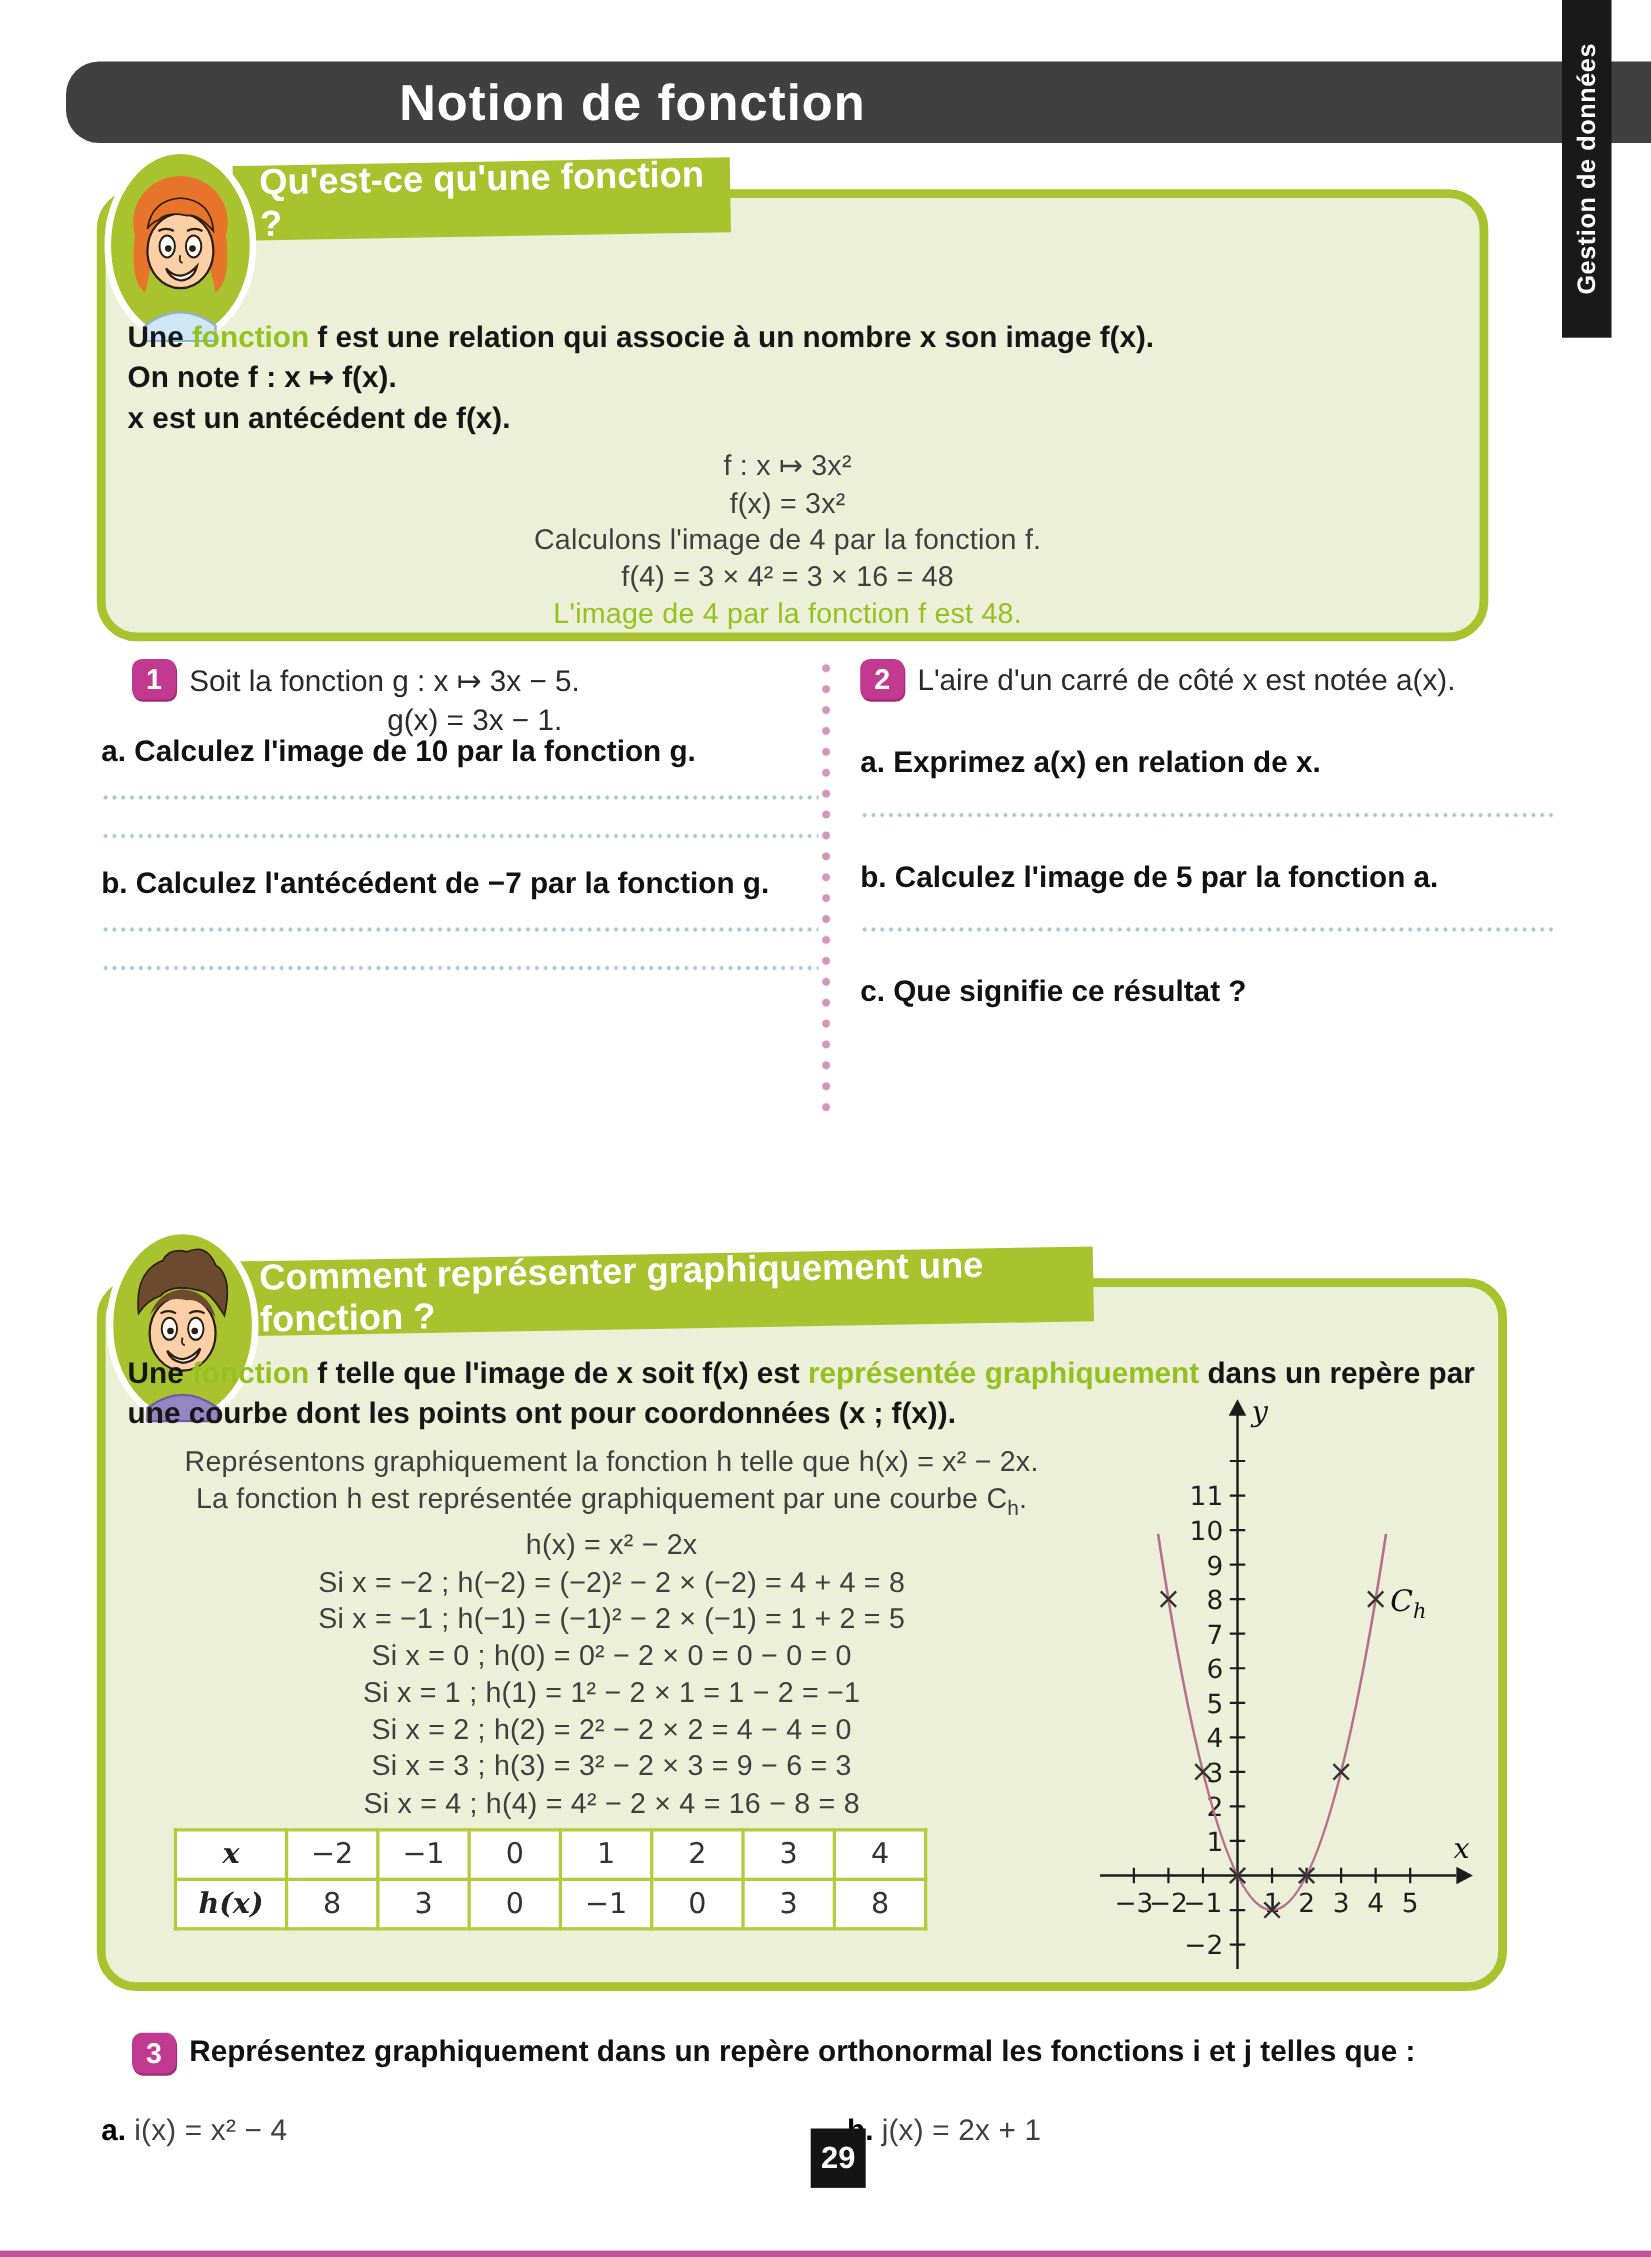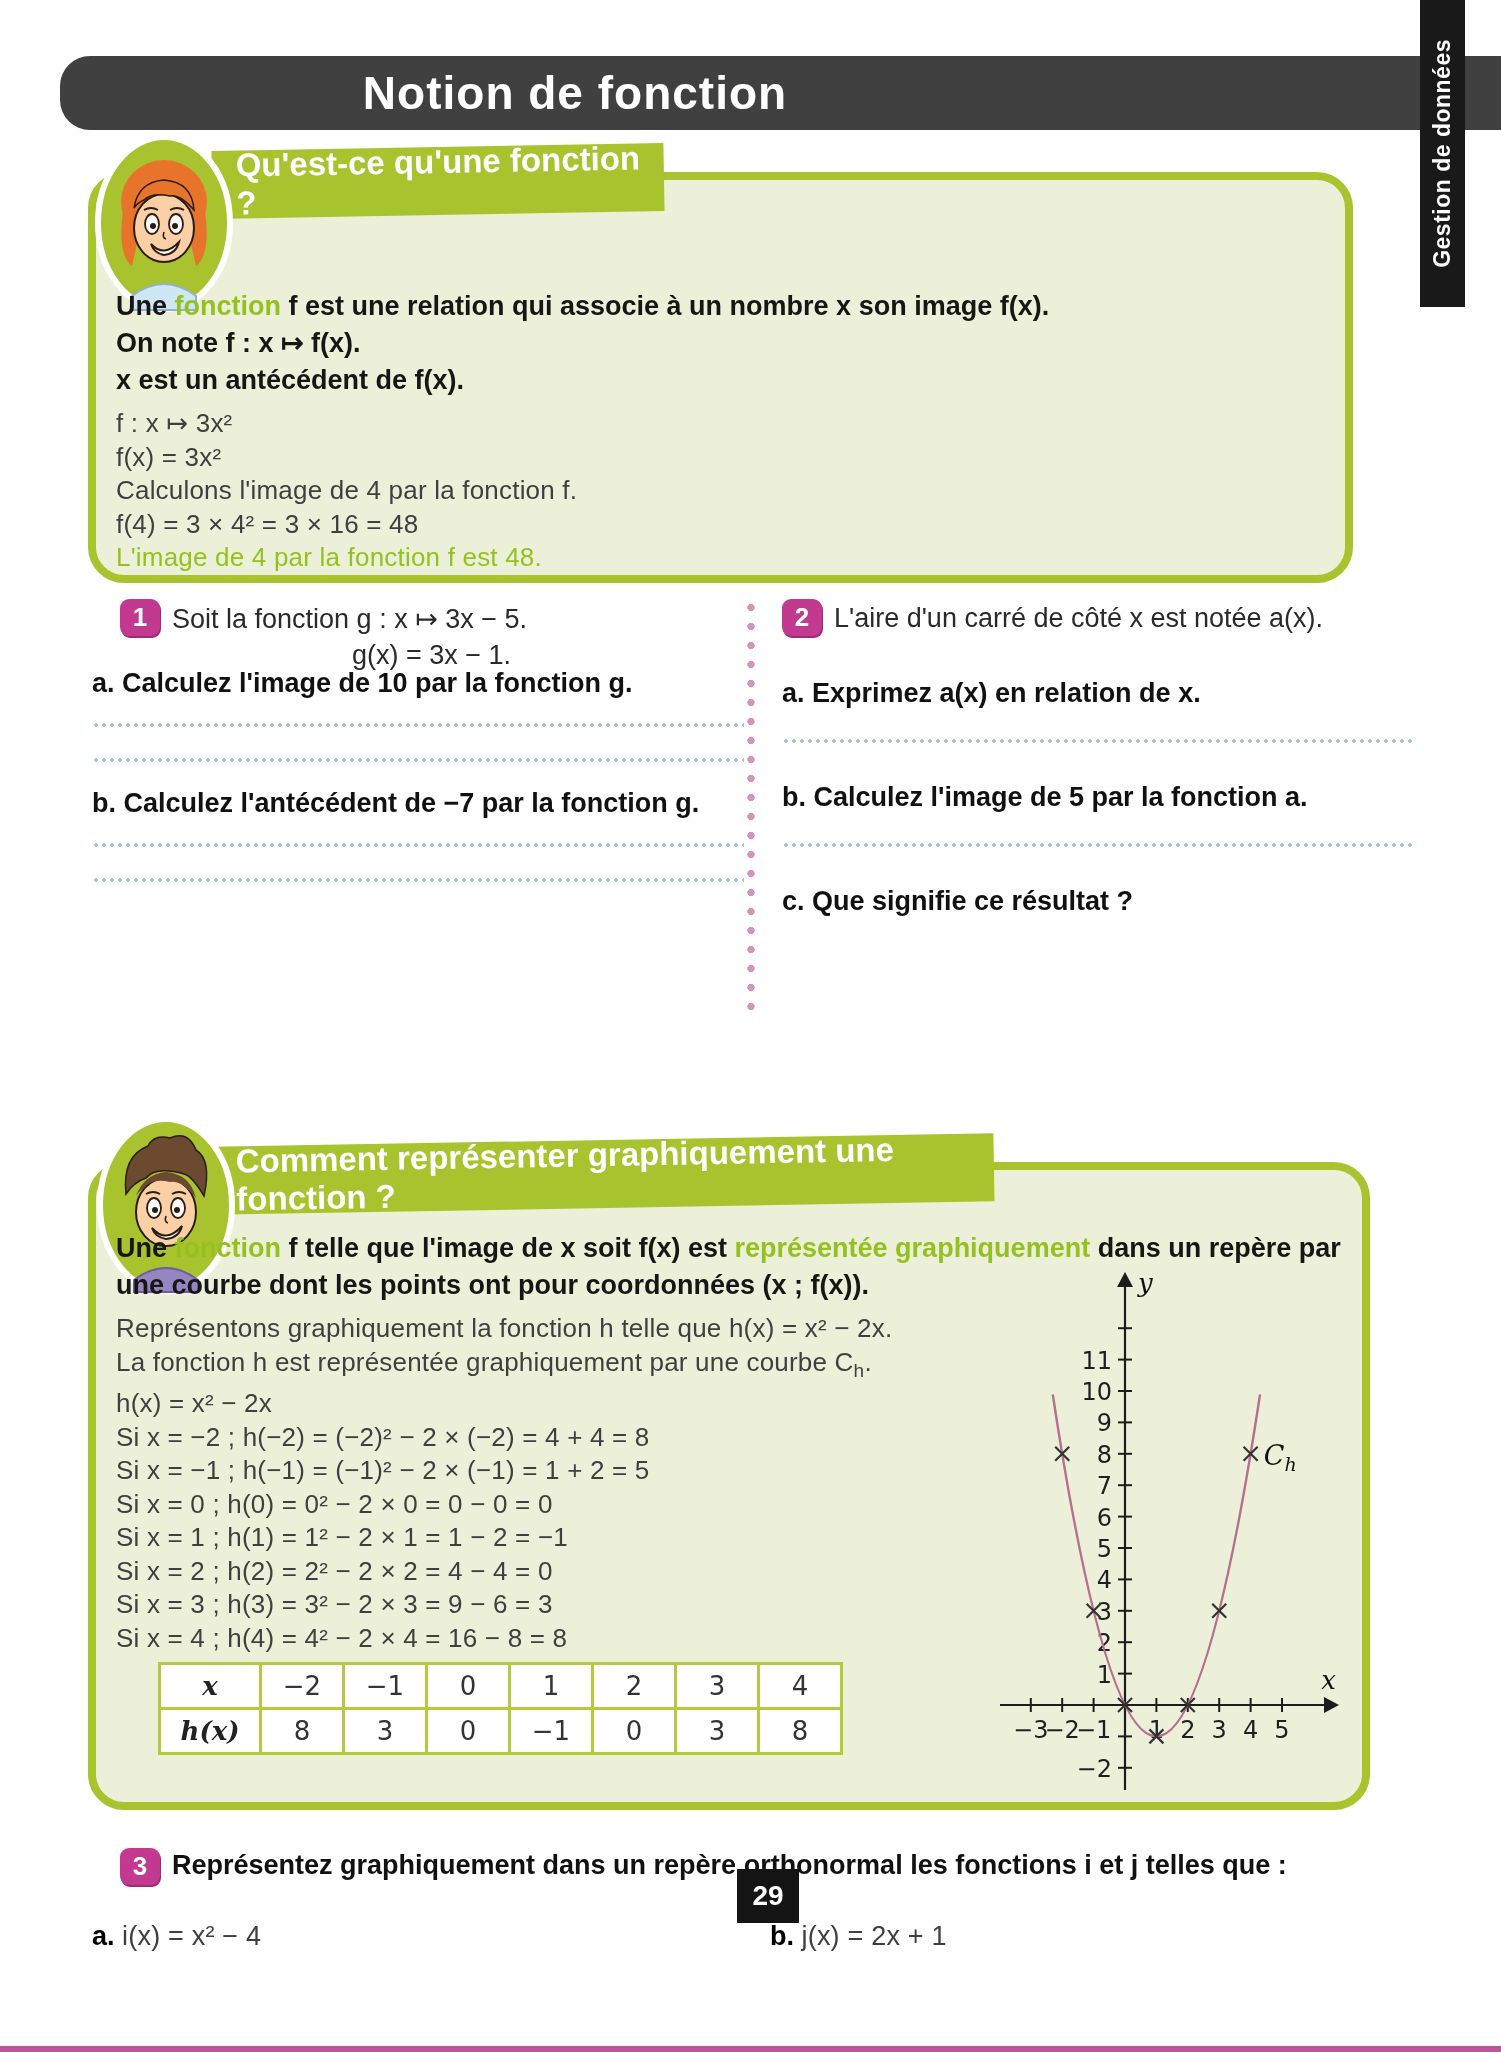--- a/index.html
+++ b/index.html
@@ -19,21 +19,21 @@
     font-weight:bold;font-size:23px;letter-spacing:.5px;white-space:nowrap;}
 
   
   .lesson-box{position:absolute;background:#edf0d8;border:8px solid #a9c32f;border-radius:36px;}
   .band{position:absolute;background:#a9c32f;transform:rotate(-1deg);color:#fff;
     font-weight:bold;font-size:33px;display:flex;align-items:center;padding-left:24px;box-sizing:border-box;}
   .avatar{position:absolute;}
 
   .bline{font-size:27px;font-weight:bold;color:#161616;line-height:37px;}
   .green{color:#94c11f;}
-  .xline{font-size:26px;font-weight:normal;color:#3f3f3f;line-height:33.5px;letter-spacing:.2px;}
+  .xline{font-size:26px;font-weight:normal;color:#3f3f3f;line-height:33.5px;letter-spacing:.2px;text-align:center;}
   .xgreen{color:#94c11f;}
 
   
   .num-badge{position:absolute;width:40px;height:37px;background:#c23a90;border-radius:9px;
     color:#fff;font-size:26px;font-weight:bold;display:flex;align-items:center;justify-content:center;
     box-shadow:1px 2px 0 #9c2c73;}
   .ex-intro{position:absolute;font-size:27px;color:#2a2a2a;}
   .ex-q{position:absolute;font-size:27px;font-weight:bold;color:#111;}
   .dotline{position:absolute;height:6px;
     background-image:radial-gradient(circle,#a9c6d6 1.7px,rgba(0,0,0,0) 2px);
@@ -47,21 +47,21 @@
   .vtable th,.vtable td{border:3px solid #b5ca3c;background:#fff;height:40px;text-align:center;vertical-align:middle;}
   .vtable th{width:96px;font-family:"DejaVu Serif",serif;font-style:italic;font-weight:bold;font-size:26px;color:#222;}
   .vtable td{width:78px;font-family:"DejaVu Sans",sans-serif;font-size:26px;color:#333;}
 
   
   .gtick{font-family:"DejaVu Sans",sans-serif;font-size:24px;fill:#1f1f1f;}
   .gaxis{font-family:"DejaVu Serif",serif;font-style:italic;font-size:26px;fill:#111;}
   .gcurvelabel{font-family:"DejaVu Serif",serif;font-style:italic;font-size:27px;fill:#111;}
   .cross{stroke:#333;stroke-width:2.2;}
 
-  .page-badge{position:absolute;left:737px;top:1869px;width:62px;height:54px;background:#141414;
+  .page-badge{position:absolute;left:737px;top:1935px;width:50px;height:54px;background:#141414;
     color:#fff;font-size:28px;font-weight:bold;display:flex;align-items:center;justify-content:center;}
   .bottom-edge{position:absolute;left:0;top:2046px;width:1501px;height:6px;background:#c1549c;}
 </style>
 </head>
 <body>
 
 <div class="header-band">
   <div class="header-title">Notion de fonction</div>
 </div>
 

